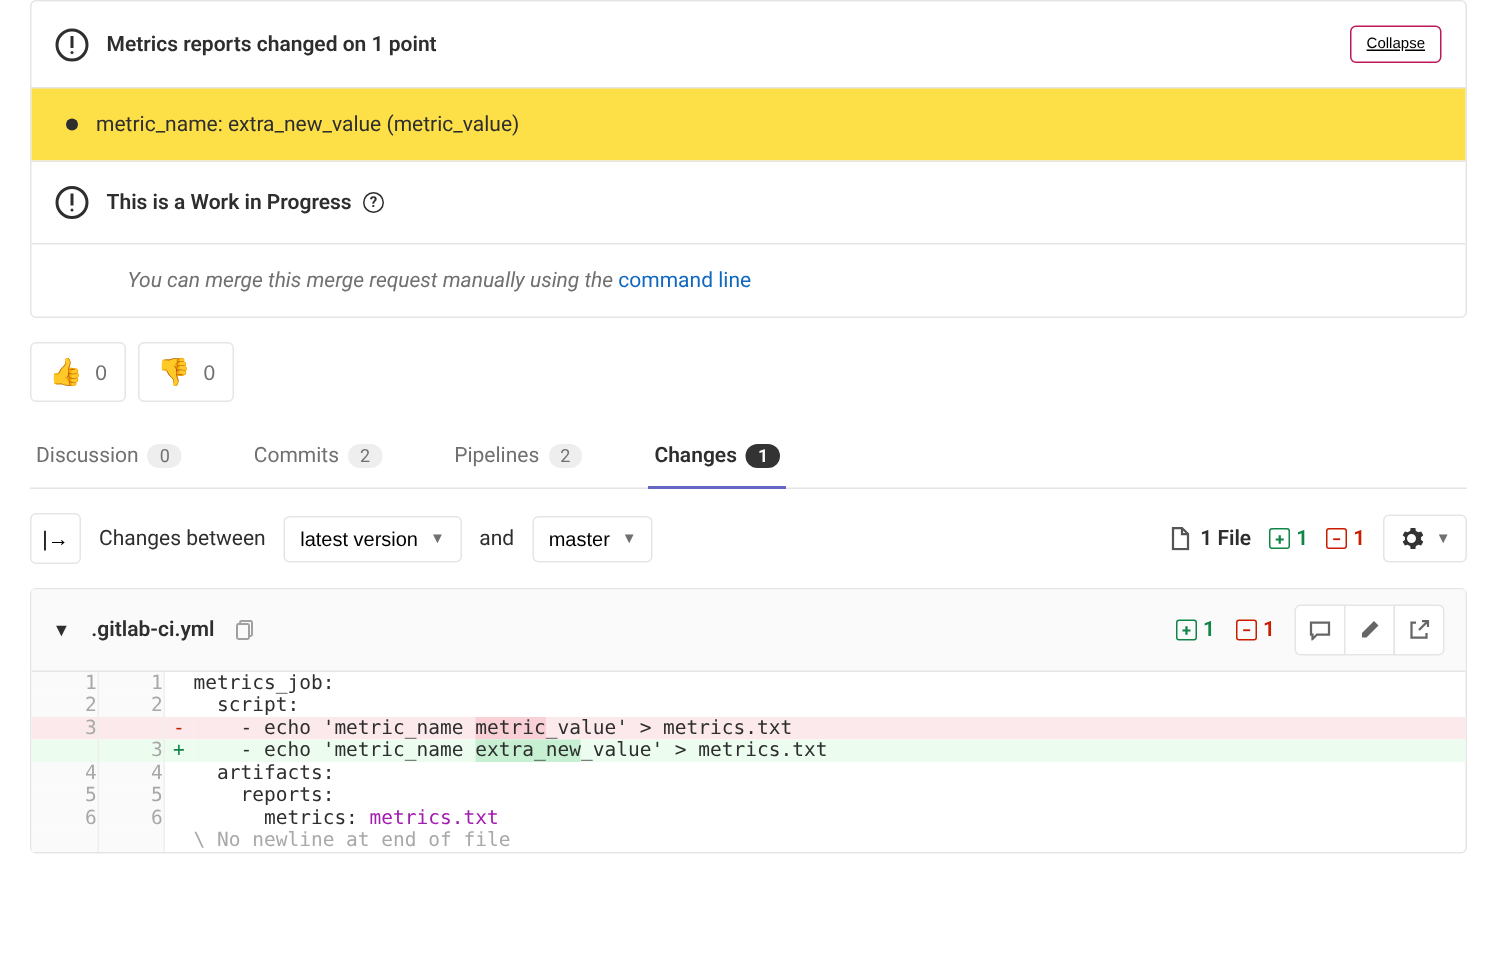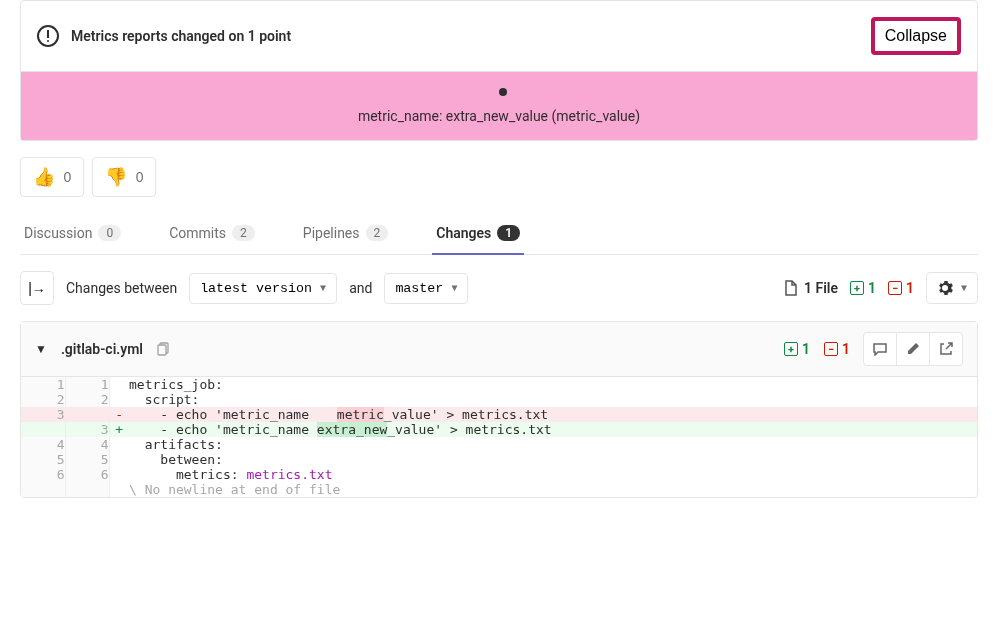--- a/index.html
+++ b/index.html
@@ -3,31 +3,31 @@
 <meta charset="utf-8">
 <style>
 * { box-sizing: border-box; margin: 0; padding: 0; }
 body { font-family: -apple-system, BlinkMacSystemFont, "Segoe UI", Roboto, sans-serif; font-size: 14px; color: #2e2e2e; background: #fff; padding: 0; }
 .container { width: 998px; }
 
 
 .panel { border: 1px solid #e5e5e5; border-radius: 4px; margin: 0 20px 16px 20px; background: #fff; }
 .panel-section { padding: 16px; display: flex; align-items: center; gap: 12px; }
 .panel-section + .panel-section { border-top: 1px solid #e5e5e5; }
-.panel-gray { background: #f9a8d4; flex-direction: column; }
+.panel-gray { background: #fde047; }
 
 .icon-circle { width: 22px; height: 22px; border: 2px solid #2e2e2e; border-radius: 50%; position: relative; flex-shrink: 0; }
 .icon-circle::before { content: ''; position: absolute; width: 2px; height: 8px; background: #2e2e2e; top: 3px; left: 50%; transform: translateX(-50%); }
 .icon-circle::after { content: ''; position: absolute; width: 2px; height: 2px; background: #2e2e2e; bottom: 3px; left: 50%; transform: translateX(-50%); border-radius: 50%; }
 
 .bullet { width: 8px; height: 8px; background: #2e2e2e; border-radius: 50%; flex-shrink: 0; margin-left: 7px; }
 
 .bold { font-weight: 600; }
 .panel-text { flex: 1; }
-.btn { border: 4px solid #be185d; background: #fff; border-radius: 4px; padding: 6px 10px; cursor: pointer; font-size: 16px; }
+.btn { border: 1px solid #be185d; background: #fff; border-radius: 4px; padding: 6px 10px; cursor: pointer; font-size: 10px; text-decoration: underline; }
 
 .help-icon { width: 14px; height: 14px; border: 1.5px solid #2e2e2e; border-radius: 50%; display: inline-flex; align-items: center; justify-content: center; font-size: 10px; font-weight: bold; margin-left: 4px; vertical-align: middle; }
 
 .merge-text { color: #707070; font-style: italic; padding-left: 48px; }
 .link { color: #1068bf; cursor: pointer; font-style: normal; }
 
 
 .reactions { display: flex; gap: 8px; margin: 0 20px 16px 20px; }
 .reaction-btn { border: 1px solid #e5e5e5; background: #fff; border-radius: 4px; padding: 8px 12px; display: flex; align-items: center; gap: 8px; cursor: pointer; font-size: 14px; color: #707070; }
 .emoji { font-size: 18px; }
@@ -35,21 +35,21 @@
 
 .tabs { display: flex; gap: 40px; border-bottom: 1px solid #e5e5e5; margin: 0 20px; }
 .tab { padding: 12px 4px; cursor: pointer; color: #707070; display: flex; align-items: center; gap: 6px; border-bottom: 2px solid transparent; margin-bottom: -1px; }
 .tab.active { color: #2e2e2e; font-weight: 600; border-bottom-color: #6666c4; }
 .badge { background: #eee; color: #707070; border-radius: 10px; padding: 1px 8px; font-size: 12px; }
 .badge-active { background: #333; color: #fff; }
 
 
 .changes-bar { display: flex; align-items: center; padding: 16px 20px; gap: 12px; }
 .icon-btn { border: 1px solid #e5e5e5; background: #fff; border-radius: 4px; width: 34px; height: 34px; display: flex; align-items: center; justify-content: center; cursor: pointer; }
-.dropdown { border: 1px solid #e5e5e5; background: #fff; border-radius: 4px; padding: 7px 10px; cursor: pointer; display: flex; align-items: center; gap: 8px; font-family: Liberation Mono, monospace; }
+.dropdown { border: 1px solid #e5e5e5; background: #fff; border-radius: 4px; padding: 7px 10px; cursor: pointer; display: flex; align-items: center; gap: 8px; }
 .chev { font-size: 10px; color: #707070; }
 .spacer { flex: 1; }
 .file-count { display: flex; align-items: center; gap: 6px; font-weight: 600; justify-content: space-between; }
 .diff-stat { display: flex; align-items: center; gap: 4px; font-weight: 600; }
 .diff-add { color: #108548; }
 .diff-del { color: #c91c00; }
 .sq-add { width: 14px; height: 14px; border: 1.5px solid #108548; border-radius: 2px; display: flex; align-items: center; justify-content: center; font-size: 11px; font-weight: bold; color: #108548; }
 .sq-del { width: 14px; height: 14px; border: 1.5px solid #c91c00; border-radius: 2px; display: flex; align-items: center; justify-content: center; font-size: 11px; font-weight: bold; color: #c91c00; }
 
 
@@ -67,21 +67,21 @@
 .diff-table { width: 100%; border-collapse: collapse; font-family: Menlo, Monaco, Consolas, monospace; font-size: 13px; }
 .diff-table td { padding: 0; }
 .ln { width: 44px; text-align: right; color: #a8a8a8; padding: 2px 10px 2px 0; user-select: none; background: #fafafa; border-right: 1px solid #eee; }
 .ln2 { width: 44px; text-align: right; color: #a8a8a8; padding: 2px 10px 2px 0; user-select: none; background: #fafafa; border-right: 1px solid #eee; }
 .sign { width: 20px; text-align: center; color: #a8a8a8; user-select: none; }
 .code { padding: 2px 8px; white-space: pre; }
 .row-del .ln, .row-del .ln2, .row-del .sign, .row-del .code { background: #fbe9eb; }
 .row-del .sign { color: #c91c00; }
 .row-add .ln, .row-add .ln2, .row-add .sign, .row-add .code { background: #ecfdf0; }
 .row-add .sign { color: #108548; }
-.hl-del { background: #f9d0d5; margin-left: 20px; }
+.hl-del { background: #f9d0d5; }
 .hl-add { background: #c7f0d2; }
 .str { color: #a21caf; }
 .no-newline { color: #a8a8a8; font-style: normal; }
 
 .file-icon { width: 14px; height: 16px; }
 .gear-icon { width: 16px; height: 16px; }
 .expand-icon { font-size: 14px; }
 </style>
 </head>
 <body>
@@ -90,20 +90,32 @@
 
   <div class="panel">
     <div class="panel-section">
       <span class="icon-circle"></span>
       <span class="panel-text bold">Metrics reports changed on 1 point</span>
       <button class="btn">Collapse</button>
     </div>
     <div class="panel-section panel-gray">
       <span class="bullet"></span>
       <span>metric_name: extra_new_value (metric_value)</span>
+    </div>
+    <div class="panel-section" style="border-top:1px solid #e5e5e5;">
+      <span class="icon-circle"></span>
+      <span class="panel-text">
+        <span class="bold">This is a Work in Progress</span>
+        <span class="help-icon">?</span>
+      </span>
+    </div>
+    <div class="panel-section" style="border-top:1px solid #e5e5e5;">
+      <span class="merge-text">
+        <span>You can merge this merge request manually using the </span><a class="link">command line</a>
+      </span>
     </div>
   </div>
 
   <div class="reactions">
     <button class="reaction-btn">
       <span class="emoji">👍</span>
       <span>0</span>
     </button>
     <button class="reaction-btn">
       <span class="emoji">👎</span>
@@ -231,21 +243,21 @@
           <tr>
             <td class="ln">4</td>
             <td class="ln2">4</td>
             <td class="sign"> </td>
             <td class="code">  artifacts:</td>
           </tr>
           <tr>
             <td class="ln">5</td>
             <td class="ln2">5</td>
             <td class="sign"> </td>
-            <td class="code">    between:</td>
+            <td class="code">    reports:</td>
           </tr>
           <tr>
             <td class="ln">6</td>
             <td class="ln2">6</td>
             <td class="sign"> </td>
             <td class="code"><span>      metrics: </span><span class="str">metrics.txt</span></td>
           </tr>
           <tr>
             <td class="ln"></td>
             <td class="ln2"></td>

